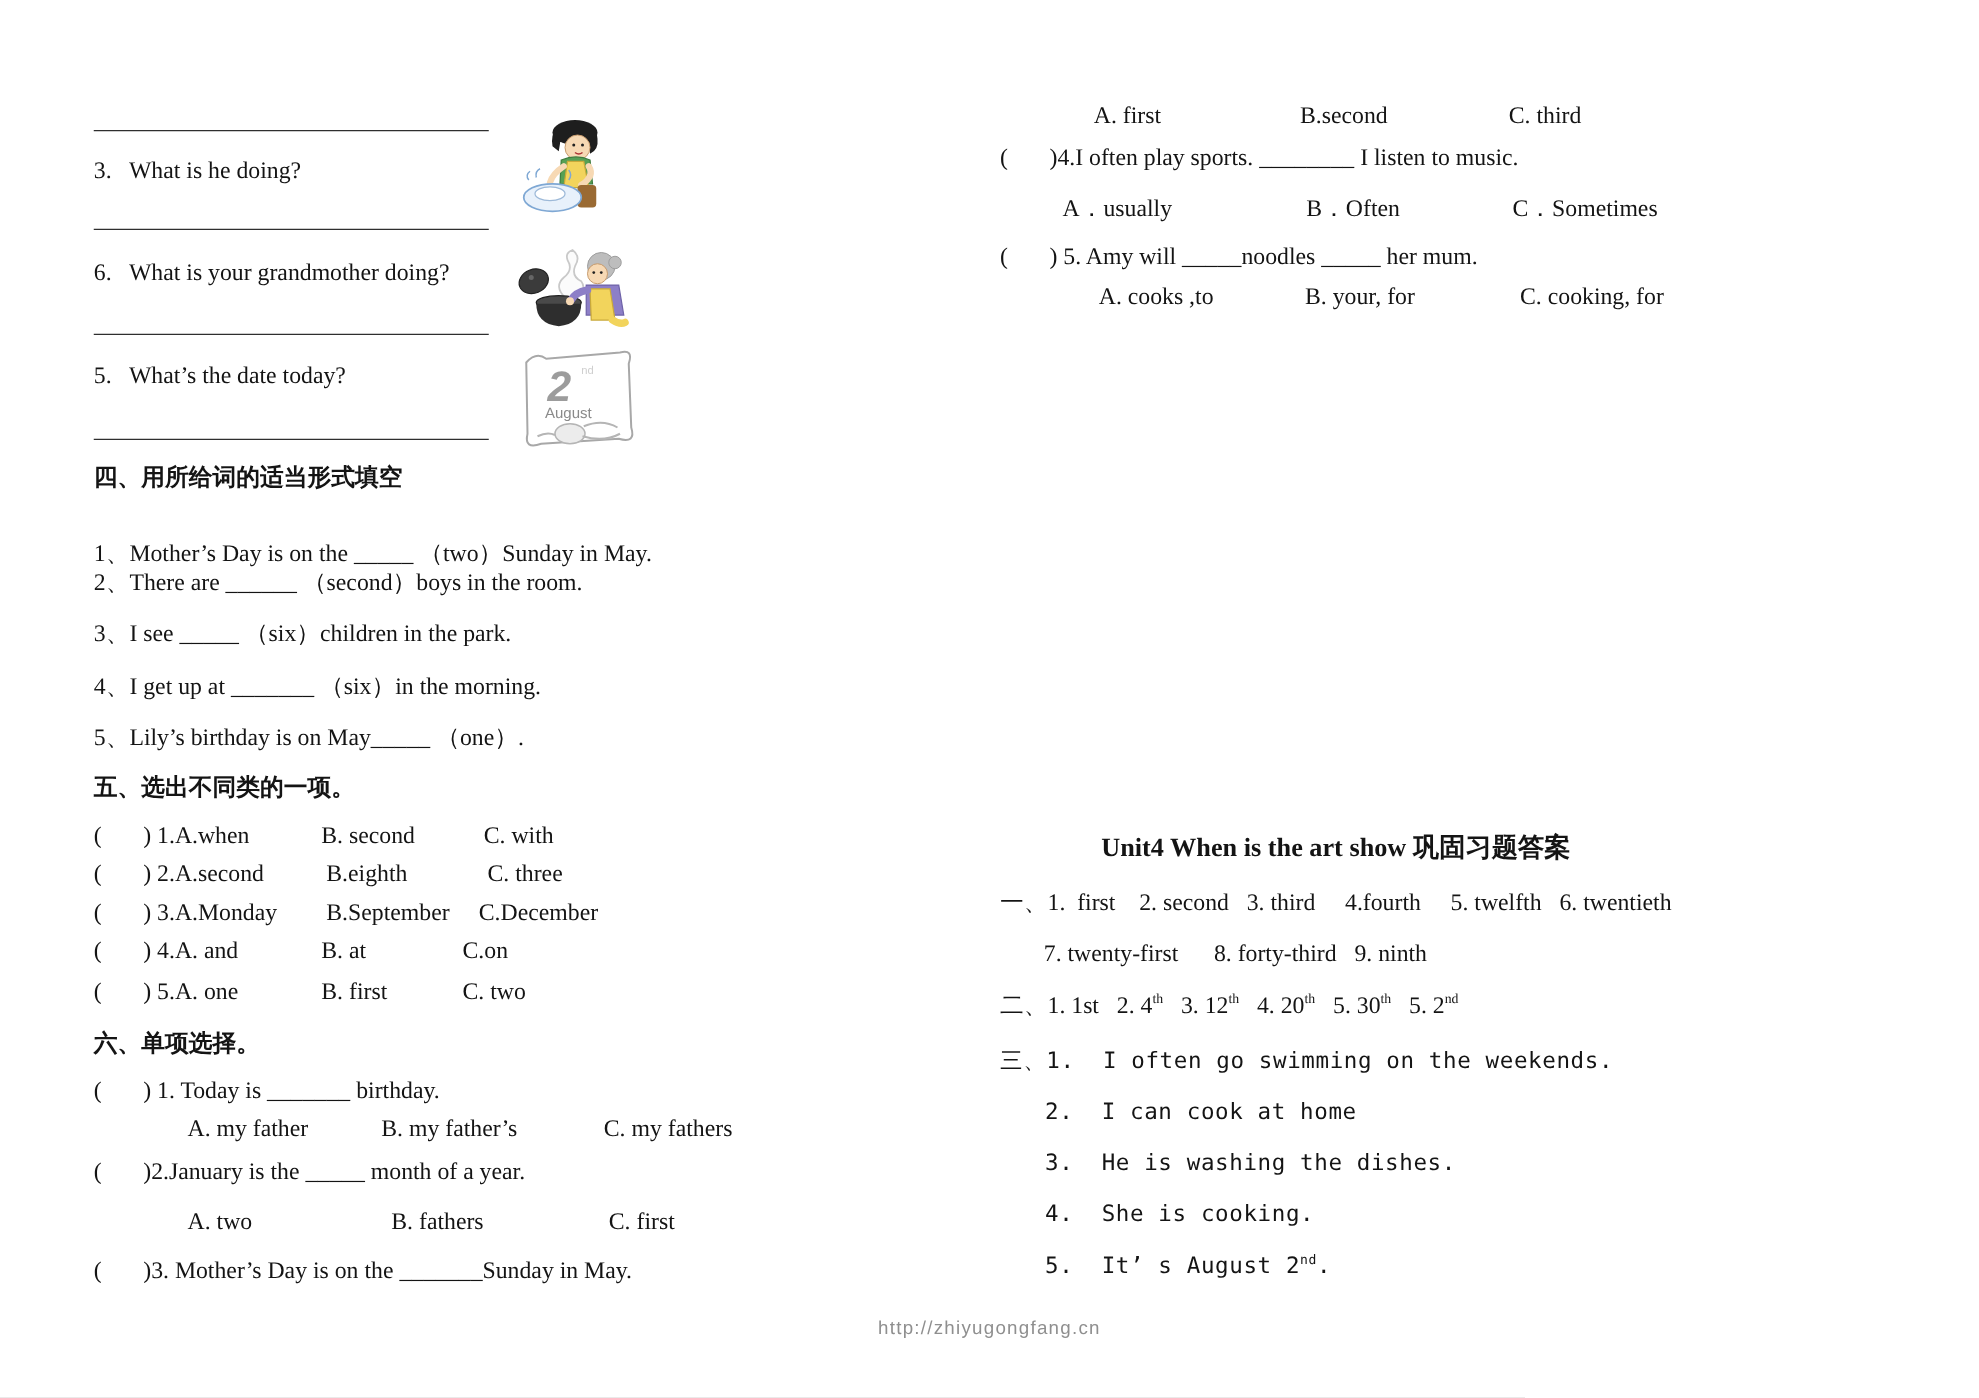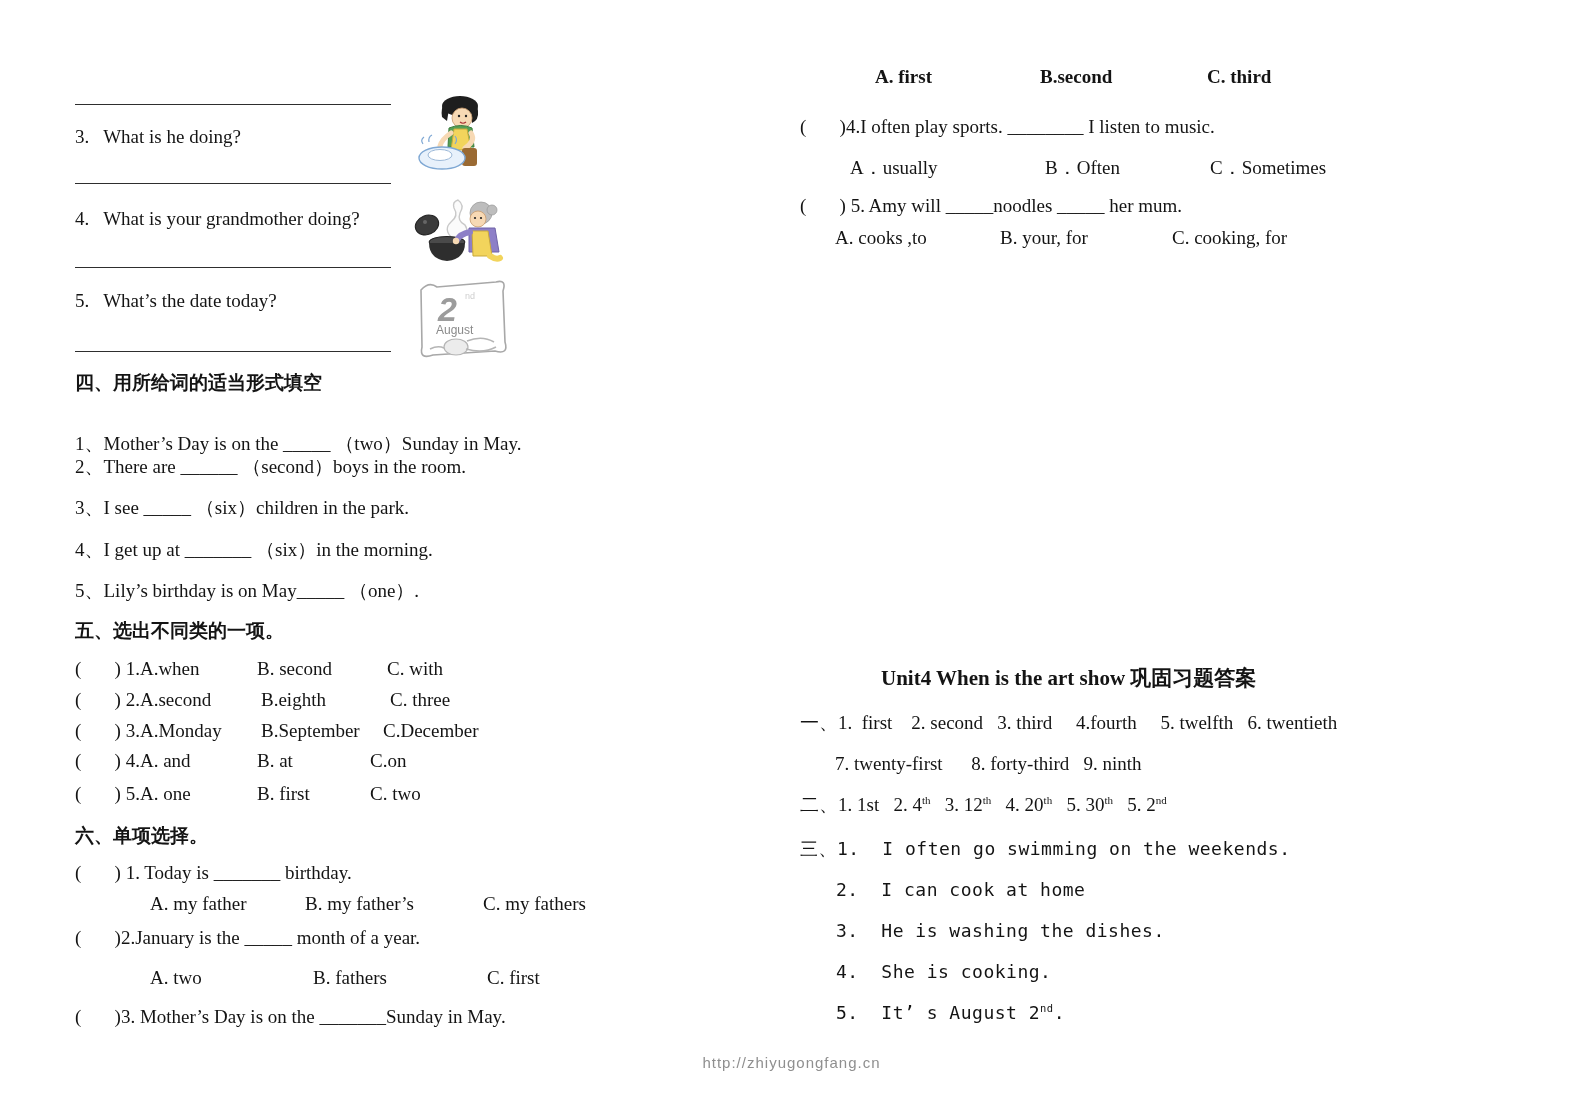--- a/index.html
+++ b/index.html
@@ -69,21 +69,21 @@
     <path d="M36,41 Q27,47 25,54" stroke="#f7d9b4" stroke-width="5" fill="none" stroke-linecap="round"></path>
     <path d="M56,41 Q61,49 50,56" stroke="#f7d9b4" stroke-width="5" fill="none" stroke-linecap="round"></path>
     <rect x="47" y="56" width="15" height="18" rx="3" fill="#9a6a33"></rect>
     <ellipse cx="27" cy="66" rx="23" ry="11" fill="#e8f1fb" stroke="#7fa8d4" stroke-width="1.4"></ellipse>
     <ellipse cx="25" cy="63" rx="12" ry="5.5" fill="#ffffff" stroke="#9db9d8" stroke-width="1"></ellipse>
     <path d="M8,52 q-3,-4 1,-7 M14,50 q-1,-5 3,-7 M40,52 q3,-4 0,-8" stroke="#7fa8d4" stroke-width="1.2" fill="none"></path>
   </svg>
 
   <div class="blank-line" style="left:75px;top:183px;width:316px;"></div>
 
-  <div class="line" style="left:75px;top:207px;">4.   What is your grandmother doing?</div>
+  <div class="line" style="left:75px;top:207px;">6.   What is your grandmother doing?</div>
 
   <svg class="illus" style="left:412px;top:198px;" width="94" height="72" viewBox="0 0 94 72">
     <path d="M40,40 Q31,31 39,24 Q47,18 42,10 Q40,4 46,2 Q53,7 48,15 Q45,23 53,27 Q58,34 48,40 Z" fill="#fbfbfb" stroke="#c9c9c9" stroke-width="1.4"></path>
     <ellipse cx="15" cy="27" rx="12" ry="9.5" fill="#3b3b3b" transform="rotate(-22 15 27)" stroke="#222" stroke-width="1"></ellipse>
     <circle cx="13" cy="24" r="2" fill="#666"></circle>
     <ellipse cx="35" cy="44" rx="18" ry="5.5" fill="#4a4a4a" stroke="#1f1f1f" stroke-width="1"></ellipse>
     <path d="M17,45 Q17,61 35,63 Q53,61 53,45 Z" fill="#2e2e2e"></path>
     <circle cx="69" cy="15" r="11" fill="#bdbdbd" stroke="#9d9d9d" stroke-width="0.8"></circle>
     <circle cx="80" cy="12" r="5" fill="#bdbdbd" stroke="#9d9d9d" stroke-width="0.8"></circle>
     <circle cx="66" cy="21" r="8" fill="#f7d9b4" stroke="#c79b6d" stroke-width="0.8"></circle>
@@ -156,33 +156,33 @@
     <span class="opt" style="left:408px">C. my fathers</span>
   </div>
   <div class="line" style="left:75px;top:926px;">(       )2.January is the _____ month of a year.</div>
   <div class="line" style="left:75px;top:966px;width:520px;">
     <span class="opt" style="left:75px">A. two</span>
     <span class="opt" style="left:238px">B. fathers</span>
     <span class="opt" style="left:412px">C. first</span>
   </div>
   <div class="line" style="left:75px;top:1005px;">(       )3. Mother’s Day is on the _______Sunday in May.</div>
 
-  <div class="line" style="left:800px;top:65px;width:620px;font-weight:bold;">
+  <div class="line" style="left:800px;top:81px;width:620px;">
     <span class="opt" style="left:75px">A. first</span>
     <span class="opt" style="left:240px">B.second</span>
     <span class="opt" style="left:407px">C. third</span>
   </div>
   <div class="line" style="left:800px;top:115px;">(       )4.I often play sports. ________ I listen to music.</div>
   <div class="line" style="left:800px;top:156px;width:620px;">
     <span class="opt" style="left:50px">A．usually</span>
     <span class="opt" style="left:245px">B．Often</span>
     <span class="opt" style="left:410px">C．Sometimes</span>
   </div>
   <div class="line" style="left:800px;top:194px;">(       ) 5. Amy will _____noodles _____ her mum.</div>
-  <div class="line" style="left:760px;top:226px;width:620px;">
+  <div class="line" style="left:804px;top:226px;width:620px;">
     <span class="opt" style="left:75px">A. cooks ,to</span>
     <span class="opt" style="left:240px">B. your, for</span>
     <span class="opt" style="left:412px">C. cooking, for</span>
   </div>
 
   <div class="title" style="left:881px;top:664px;">Unit4 When is the art show 巩固习题答案</div>
 
   <div class="line" style="left:800px;top:711px;">一、1.  first    2. second   3. third     4.fourth     5. twelfth   6. twentieth</div>
   <div class="line" style="left:835px;top:752px;">7. twenty-first      8. forty-third   9. ninth</div>
 

